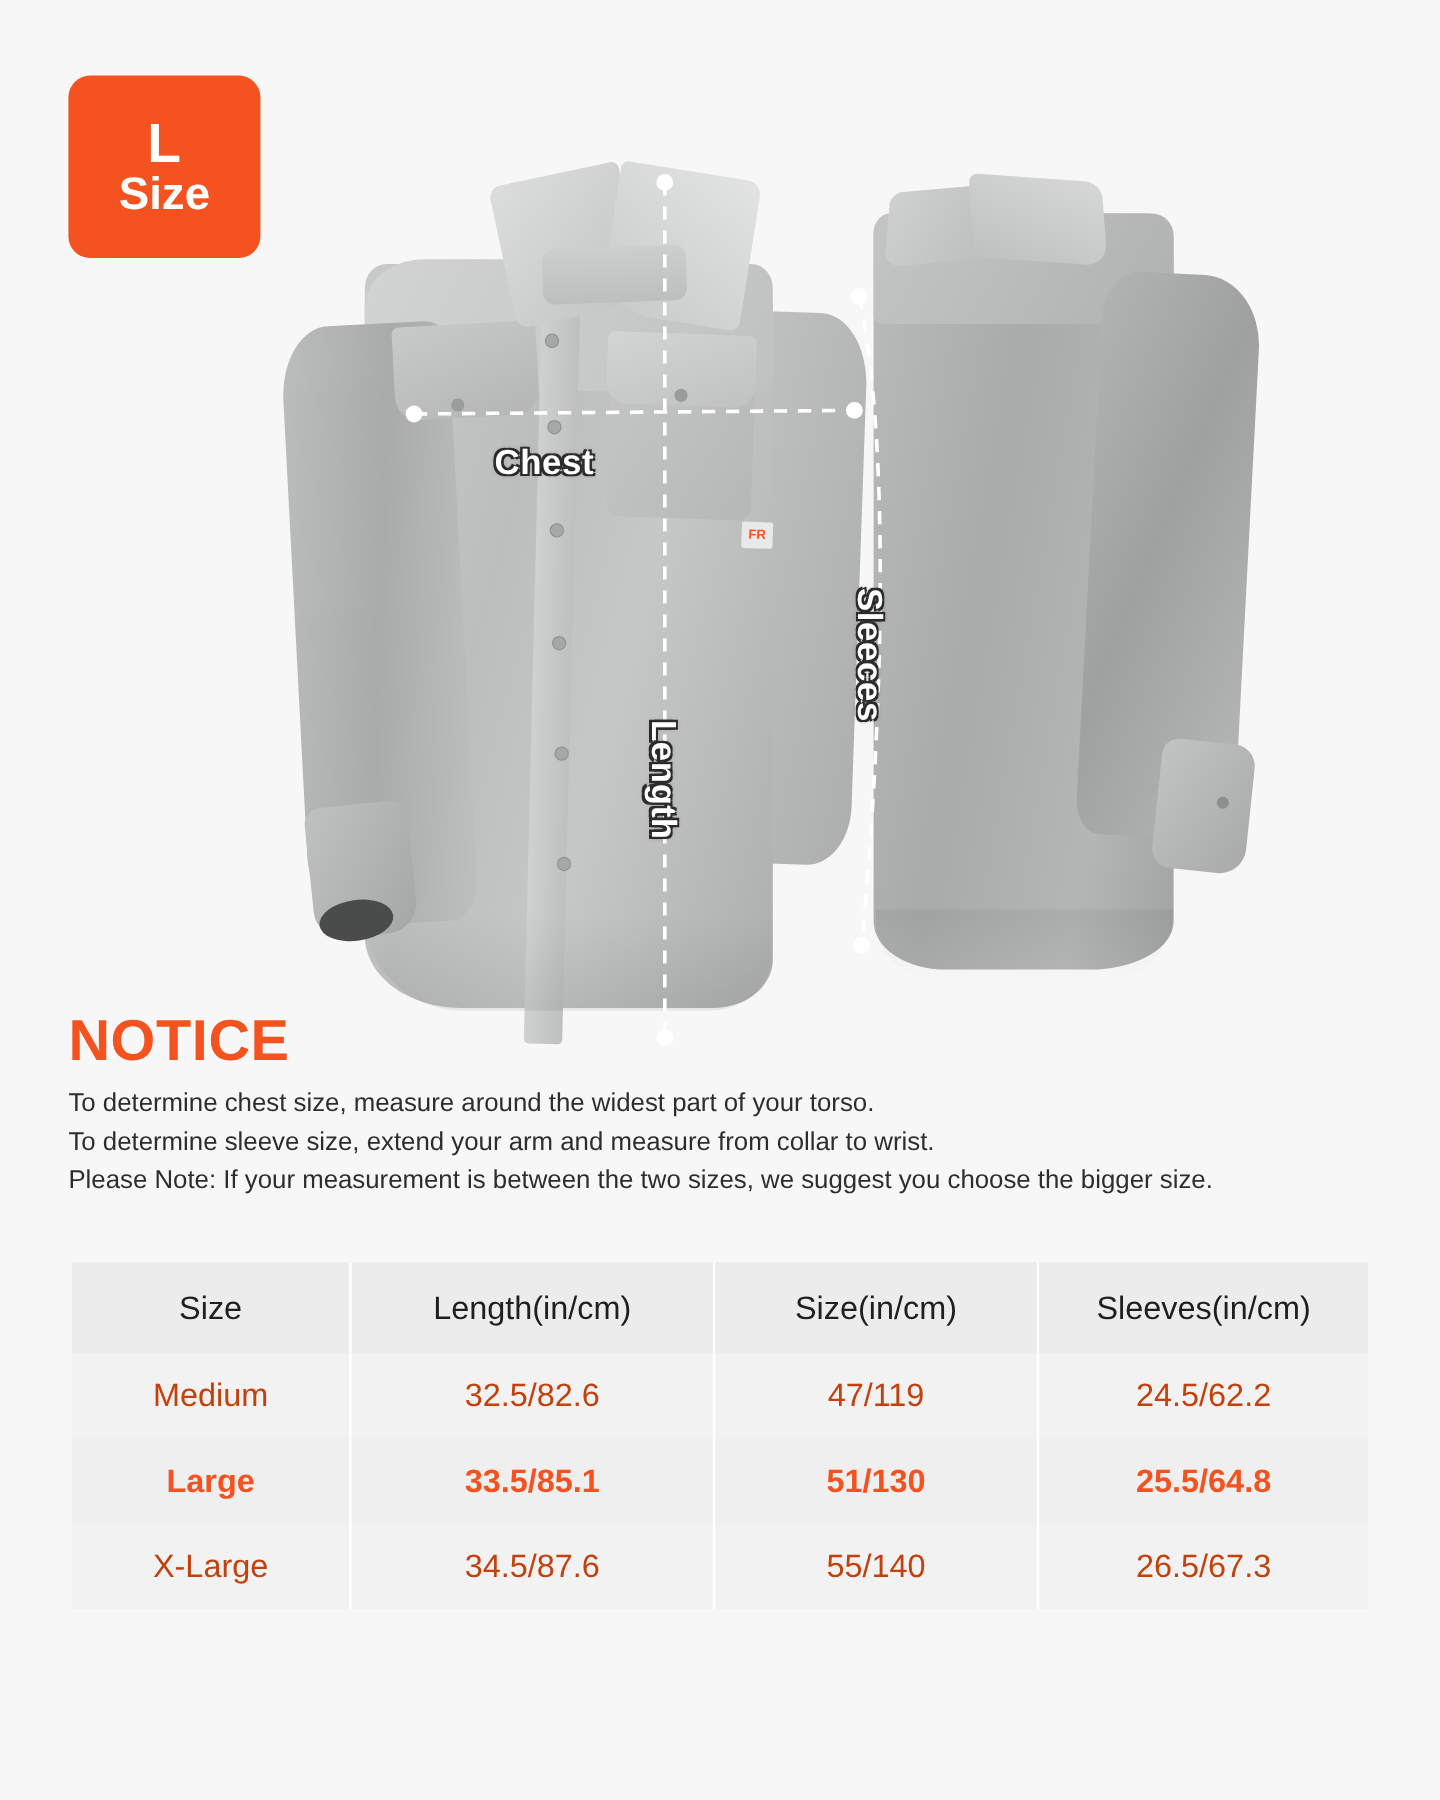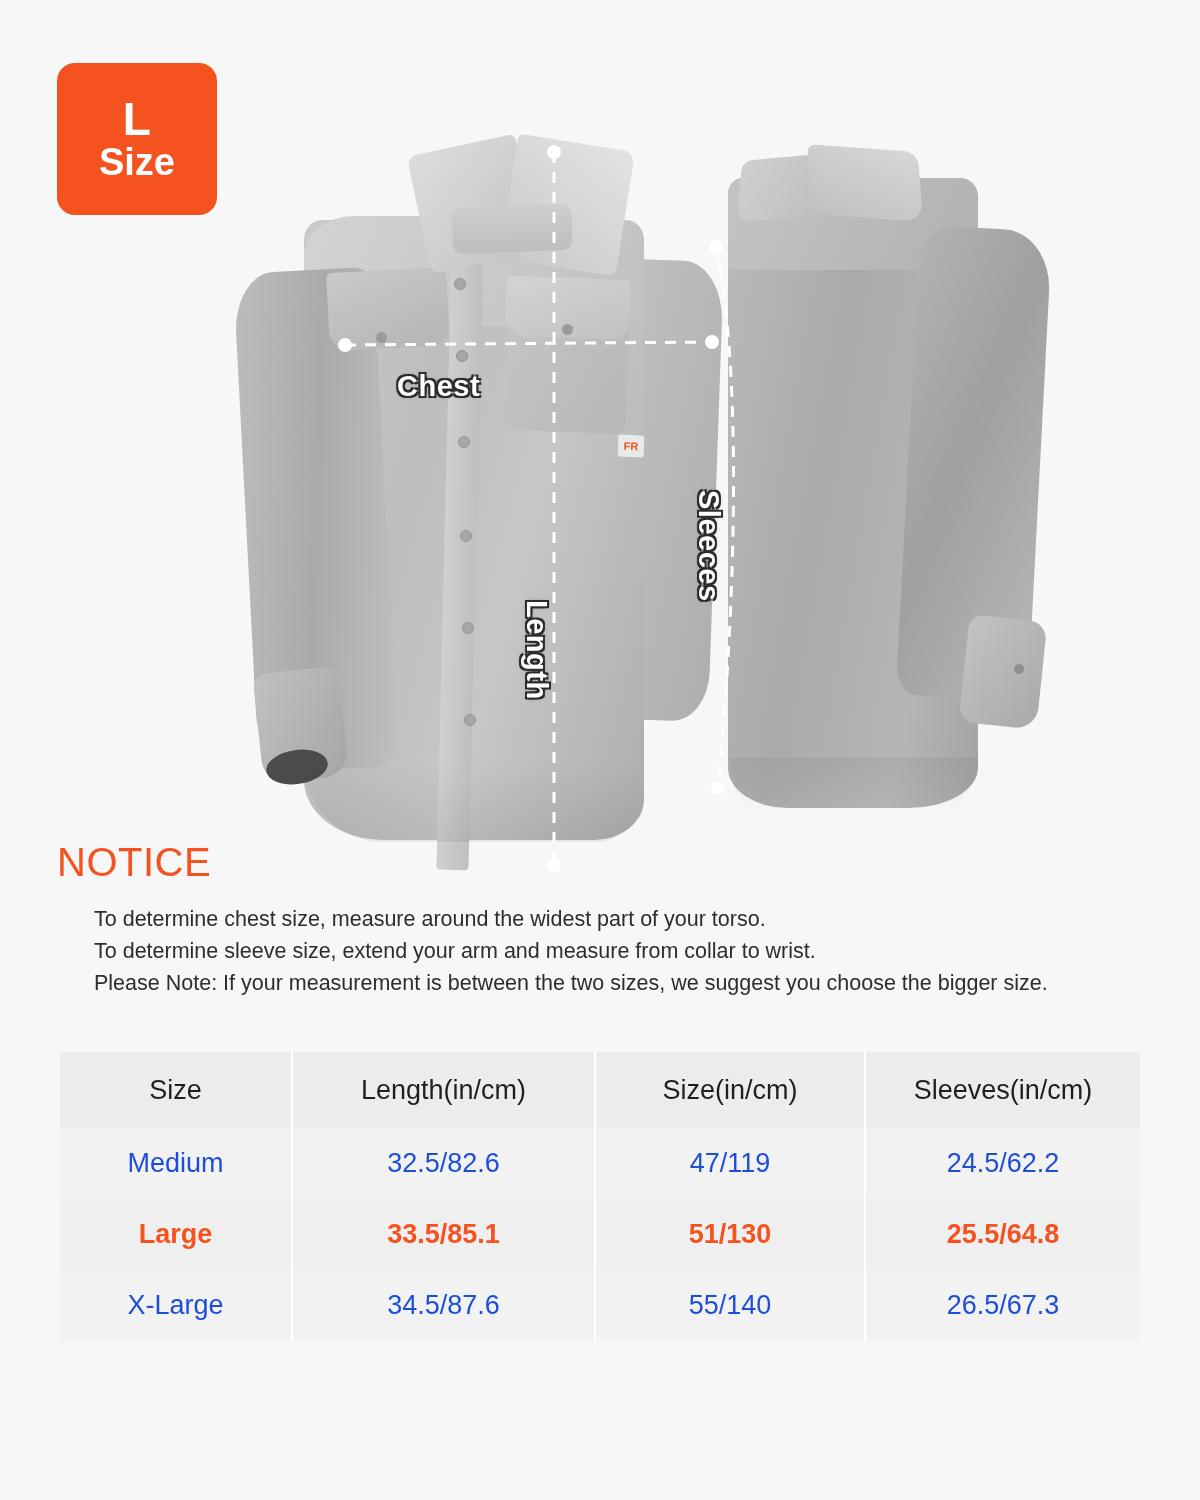--- a/index.html
+++ b/index.html
@@ -268,50 +268,50 @@
     position: absolute;
     color: #fff;
     font-size: 29px;
     font-weight: bold;
     letter-spacing: 0.5px;
     text-shadow:
       -2px -2px 0 #2b2b2b, 2px -2px 0 #2b2b2b,
       -2px 2px 0 #2b2b2b, 2px 2px 0 #2b2b2b,
       0 0 4px rgba(0,0,0,0.5);
     white-space: nowrap;
+    margin-left: 15px;
   }
   .m-chest { left: 397px; top: 330px; }
   .m-length {
     left: 520px; top: 560px;
     writing-mode: vertical-rl;
     text-orientation: mixed;
   }
   .m-sleeves {
     left: 692px; top: 450px;
     writing-mode: vertical-rl;
     text-orientation: mixed;
   }
 
   
   .notice-title {
     position: absolute;
     left: 57px; top: 840px;
-    font-size: 40px;
-    font-weight: normal;
+    font-size: 48px;
+    font-weight: bold;
     color: #f4521e;
     letter-spacing: 0.5px;
   }
   .notice-lines {
     position: absolute;
     left: 57px; top: 903px;
     width: 1100px;
     color: #2d2d2d;
     font-size: 21.5px;
     line-height: 32px;
-    margin-left: 37px;
   }
 
   
   .size-table {
     position: absolute;
     left: 60px; top: 1052px;
     width: 1080px;
     border-collapse: collapse;
     table-layout: fixed;
   }
@@ -326,21 +326,21 @@
   .size-table th:last-child, .size-table td:last-child { border-right: none; }
   .size-table thead th {
     background: #ececec;
     color: #1f1f1f;
     font-weight: normal;
     height: 76px;
   }
   .size-table tbody tr.row-a td { background: #f2f2f2; }
   .size-table tbody tr.row-b td { background: #ededed; }
   .size-table tbody td {
-    color: #1d4ed8;
+    color: #c2410c;
     font-weight: normal;
   }
   .size-table tbody tr.highlight td {
     color: #f4521e;
     font-weight: bold;
     background: #efefef;
   }
 </style>
 </head>
 <body>

